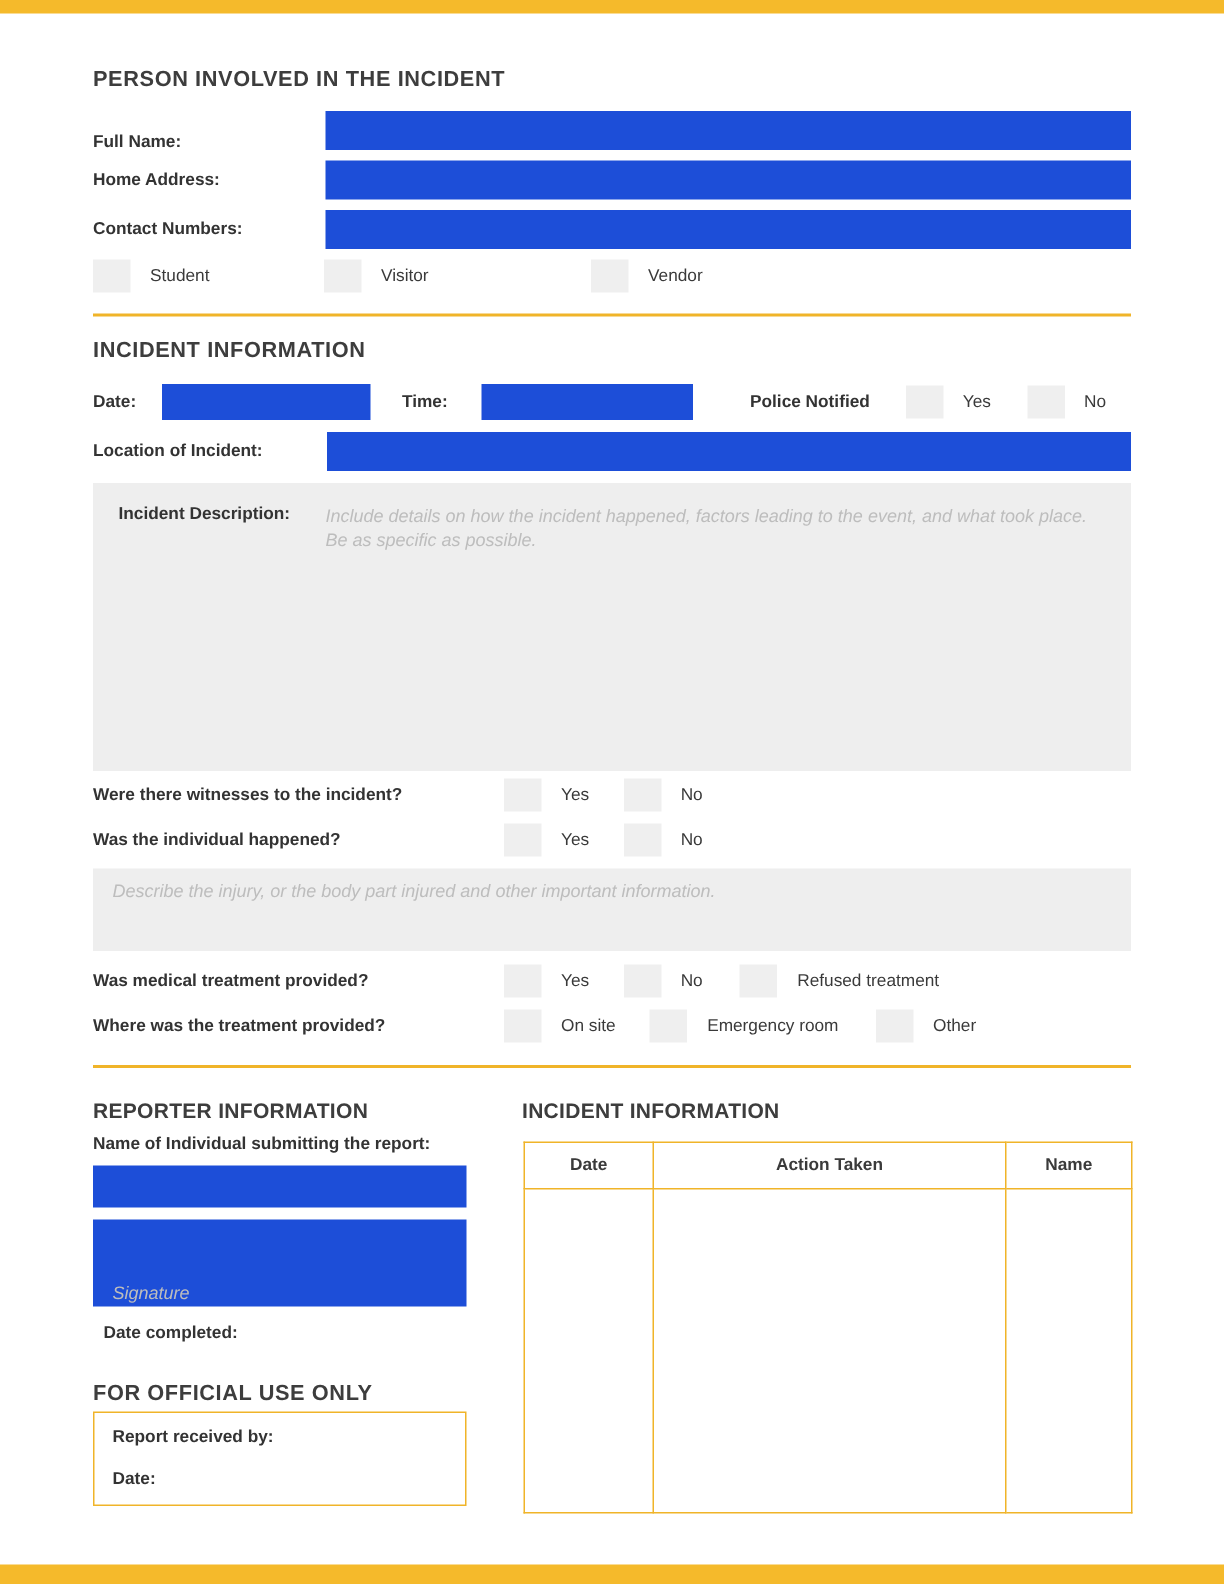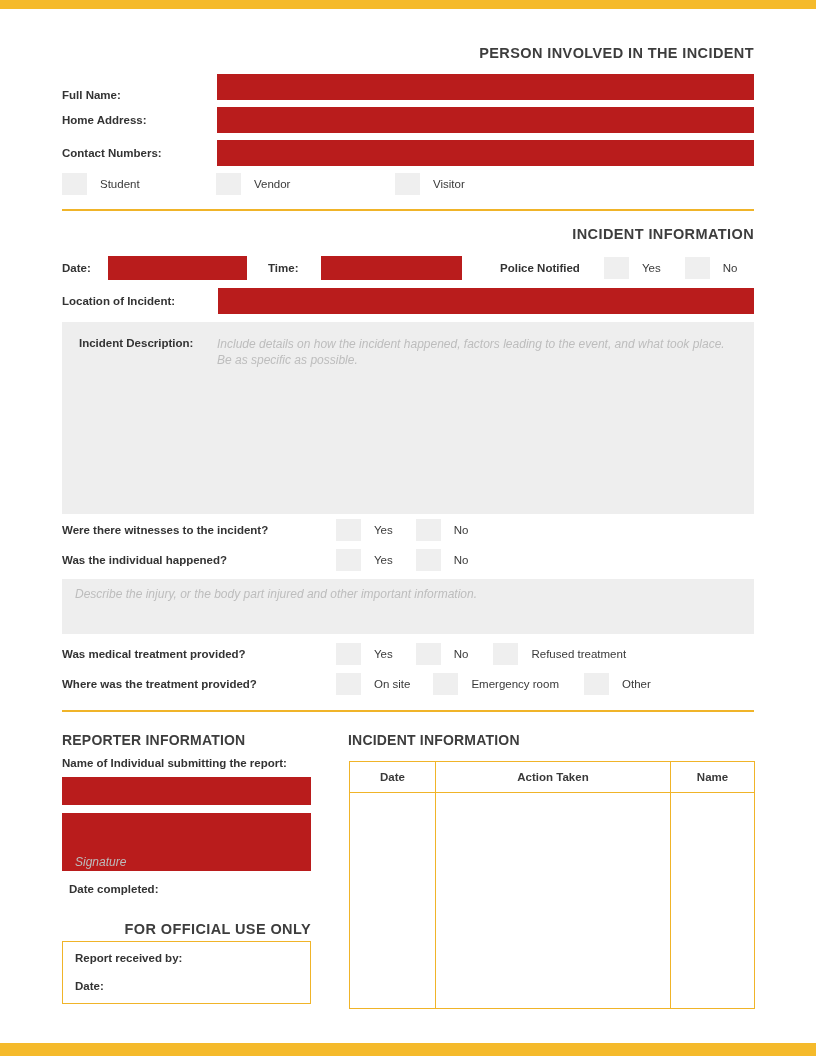--- a/index.html
+++ b/index.html
@@ -32,21 +32,21 @@
     width: 816px; height: 13px;
     background: #f5ba2b;
   }
   .content {
     position: absolute;
     left: 62px;
     top: 0;
     width: 692px;
   }
   .section-title {
-    text-align: right;
+    text-align: left;
     font-size: 14.5px;
     font-weight: bold;
     letter-spacing: .4px;
     color: #3d3d3d;
   }
   .divider {
     height: 1.5px;
     background: #f0b429;
     width: 692px;
   }
@@ -54,21 +54,21 @@
     display: flex;
     align-items: center;
   }
   .lbl {
     font-size: 11.5px;
     font-weight: bold;
     color: #333333;
     white-space: nowrap;
   }
   .box {
-    background: #b91c1c;
+    background: #1d4ed8;
   }
   .chk {
     display: inline-block;
     width: 25px;
     height: 22px;
     background: #efefef;
     vertical-align: middle;
   }
   .chk-label {
     font-size: 11.5px;
@@ -143,27 +143,27 @@
     <div class="field-row" style="position:absolute; left:0; top:140px; width:692px; height:26px;">
       <div class="lbl" style="width:155px;">Contact Numbers:</div>
       <div class="box" style="width:537px; height:26px;"></div>
     </div>
 
     <div style="position:absolute; left:0; top:173px; width:692px; display:flex;">
       <div class="chk-group" style="width:154px;">
         <span class="chk"></span>
         <span class="chk-label">Student</span>
       </div>
+      <div class="chk-group" style="width:178px;">
+        <span class="chk"></span>
+        <span class="chk-label">Visitor</span>
+      </div>
       <div class="chk-group" style="width:179px;">
         <span class="chk"></span>
         <span class="chk-label">Vendor</span>
-      </div>
-      <div class="chk-group" style="width:178px;">
-        <span class="chk"></span>
-        <span class="chk-label">Visitor</span>
       </div>
     </div>
 
     <div class="divider" style="position:absolute; left:0; top:209px;"></div>
 
     <div class="section-title" style="position:absolute; left:0; top:226px; width:692px;">INCIDENT INFORMATION</div>
 
     <div style="position:absolute; left:0; top:256px; width:692px; height:24px; display:flex; align-items:center;">
       <div class="lbl" style="width:46px;">Date:</div>
       <div class="box" style="width:139px; height:24px;"></div>

